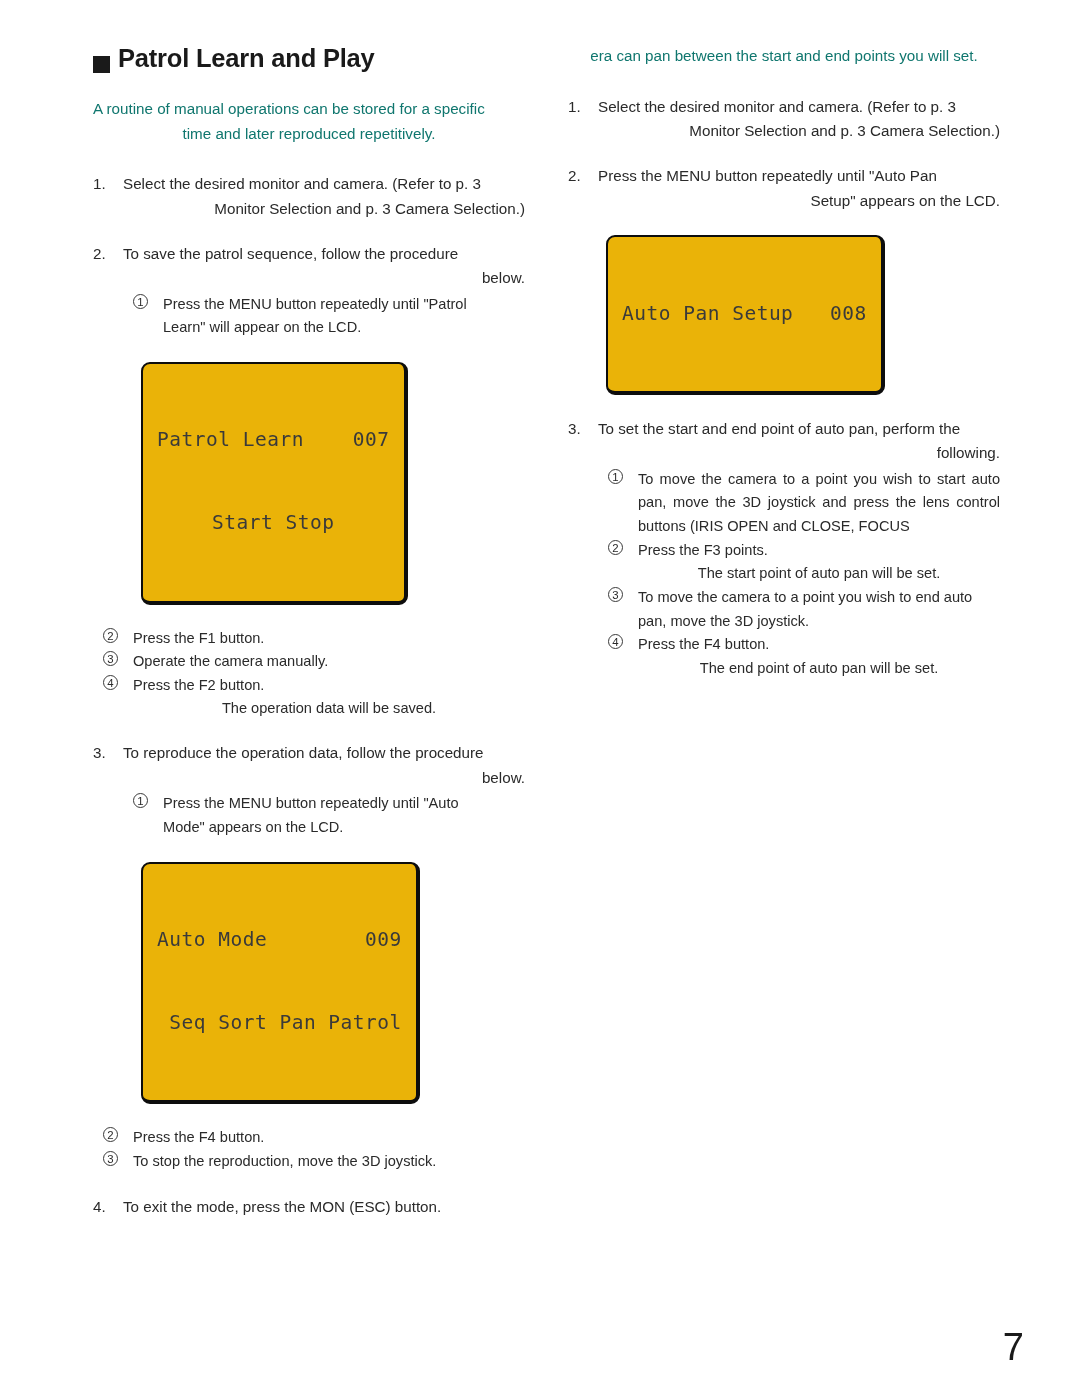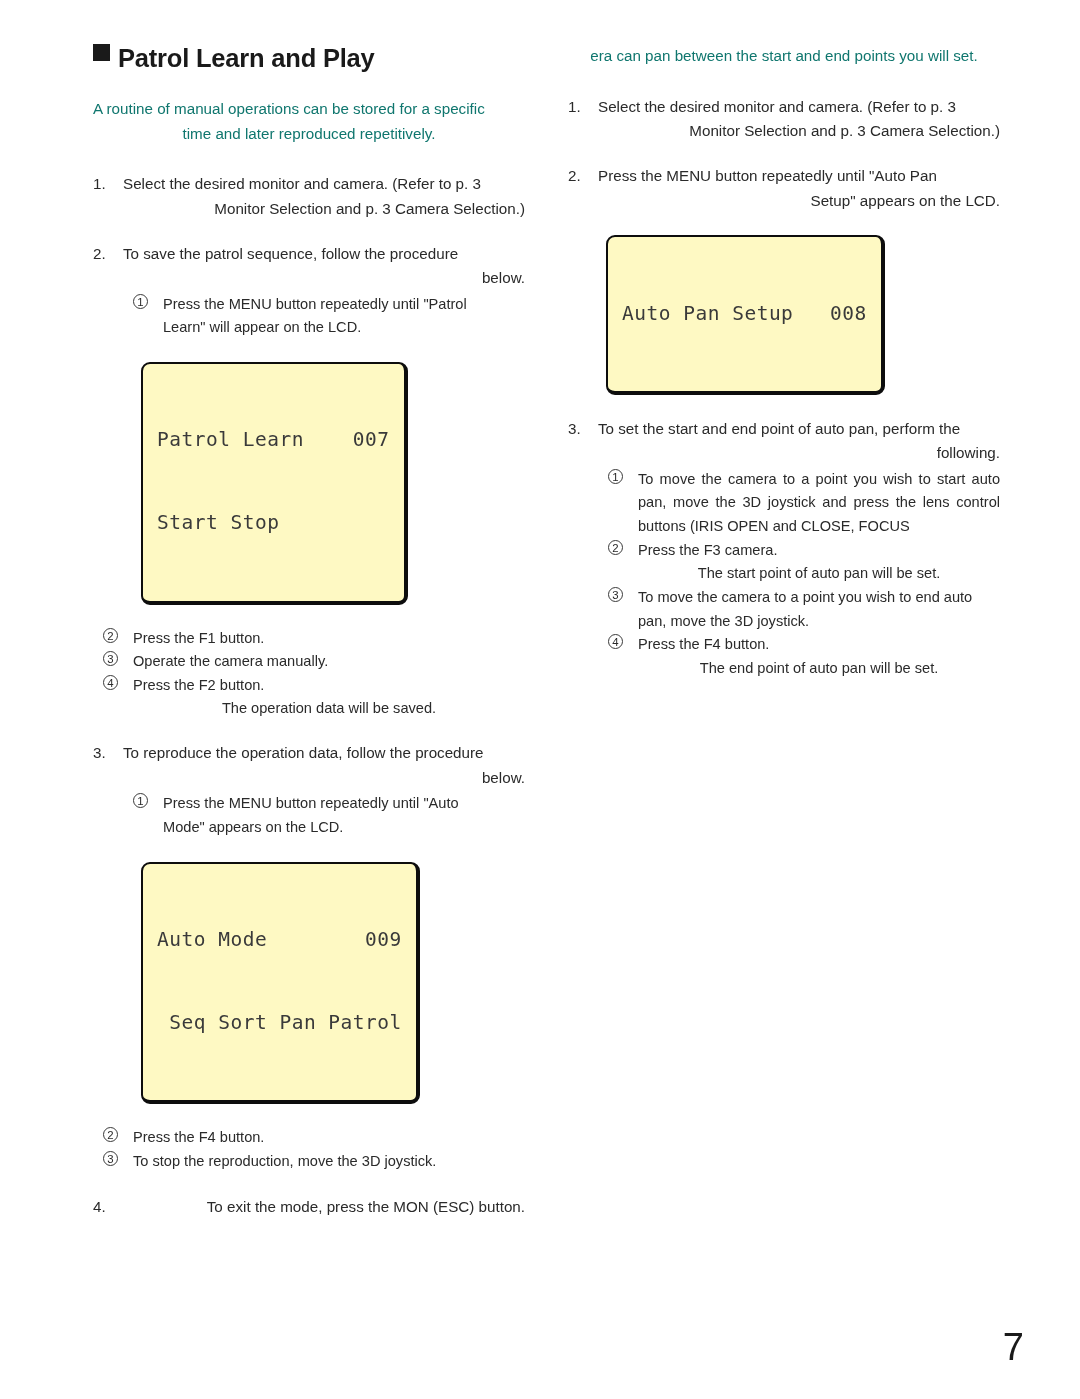--- a/index.html
+++ b/index.html
@@ -31,21 +31,21 @@
     position: absolute;
     top: 44px;
     width: 432px;
   }
   .col-left  { left: 93px; }
   .col-right { left: 568px; }
 
   
   .heading {
     display: flex;
-    align-items: flex-start;
+    align-items: flex-end;
     font-size: 25.5px;
     font-weight: bold;
     letter-spacing: -0.2px;
     color: #1a1a1a;
     margin: 0 0 24px 0;
     white-space: nowrap;
   }
   .sq-bullet {
     display: inline-block;
     width: 17px;
@@ -82,21 +82,21 @@
     left: 0;
     top: 0;
     width: 26px;
     text-align: left;
   }
   .step .txt {
     display: block;
     text-align: justify;
     text-justify: inter-word;
   }
-  .step .txt.plain { text-align: right; }
+  .step .txt.plain { text-align: left; }
   .step .txt .lastline { display: block; text-align: right; }
 
   
   .substeps {
     margin-top: 2px;
   }
   .substep {
     position: relative;
     padding-left: 30px;
     margin-left: 10px;
@@ -129,28 +129,28 @@
   .substep .cont {
     display: block;
     text-align: center;
   }
 
   
   .lcd-wrap {
     margin: 22px 0 22px 0;
     display: flex;
   }
-  .lcd-wrap.left-lcd  { padding-left: 48px; }
+  .lcd-wrap.left-lcd  { padding-left: 48px; text-align: center; }
   .lcd-wrap.right-lcd { padding-left: 38px; }
   .lcd {
     border: 2.4px solid #0d0d0d;
     border-right-width: 4px;
     border-bottom-width: 4px;
     border-radius: 9px;
-    background: #fef9c3;
+    background: #eab308;
     padding: 7px 14px 8px 14px;
     font-family: "DejaVu Sans Mono", monospace;
     font-size: 19.5px;
     line-height: 1.42;
     color: #3a3a3a;
     white-space: pre;
     letter-spacing: 0.5px;
     box-sizing: border-box;
   }
   .lcd .lcd-line { display: block; }
@@ -315,21 +315,21 @@
           <div class="substep">
             <span class="cnum">1</span>
             <span class="stxt">
               <span>To move the camera to a point you wish to start auto pan, move the 3D joystick and press the lens control buttons (IRIS OPEN and CLOSE, FOCUS</span>
             </span>
           </div>
 
           <div class="substep">
             <span class="cnum">2</span>
             <span class="stxt plain">
-              <span>Press the F3 camera.</span>
+              <span>Press the F3 points.</span>
               <span class="cont">The start point of auto pan will be set.</span>
             </span>
           </div>
 
           <div class="substep">
             <span class="cnum">3</span>
             <span class="stxt">
               <span>To move the camera to a point you wish to end auto</span>
               <span class="lastline">pan, move the 3D joystick.</span>
             </span>

